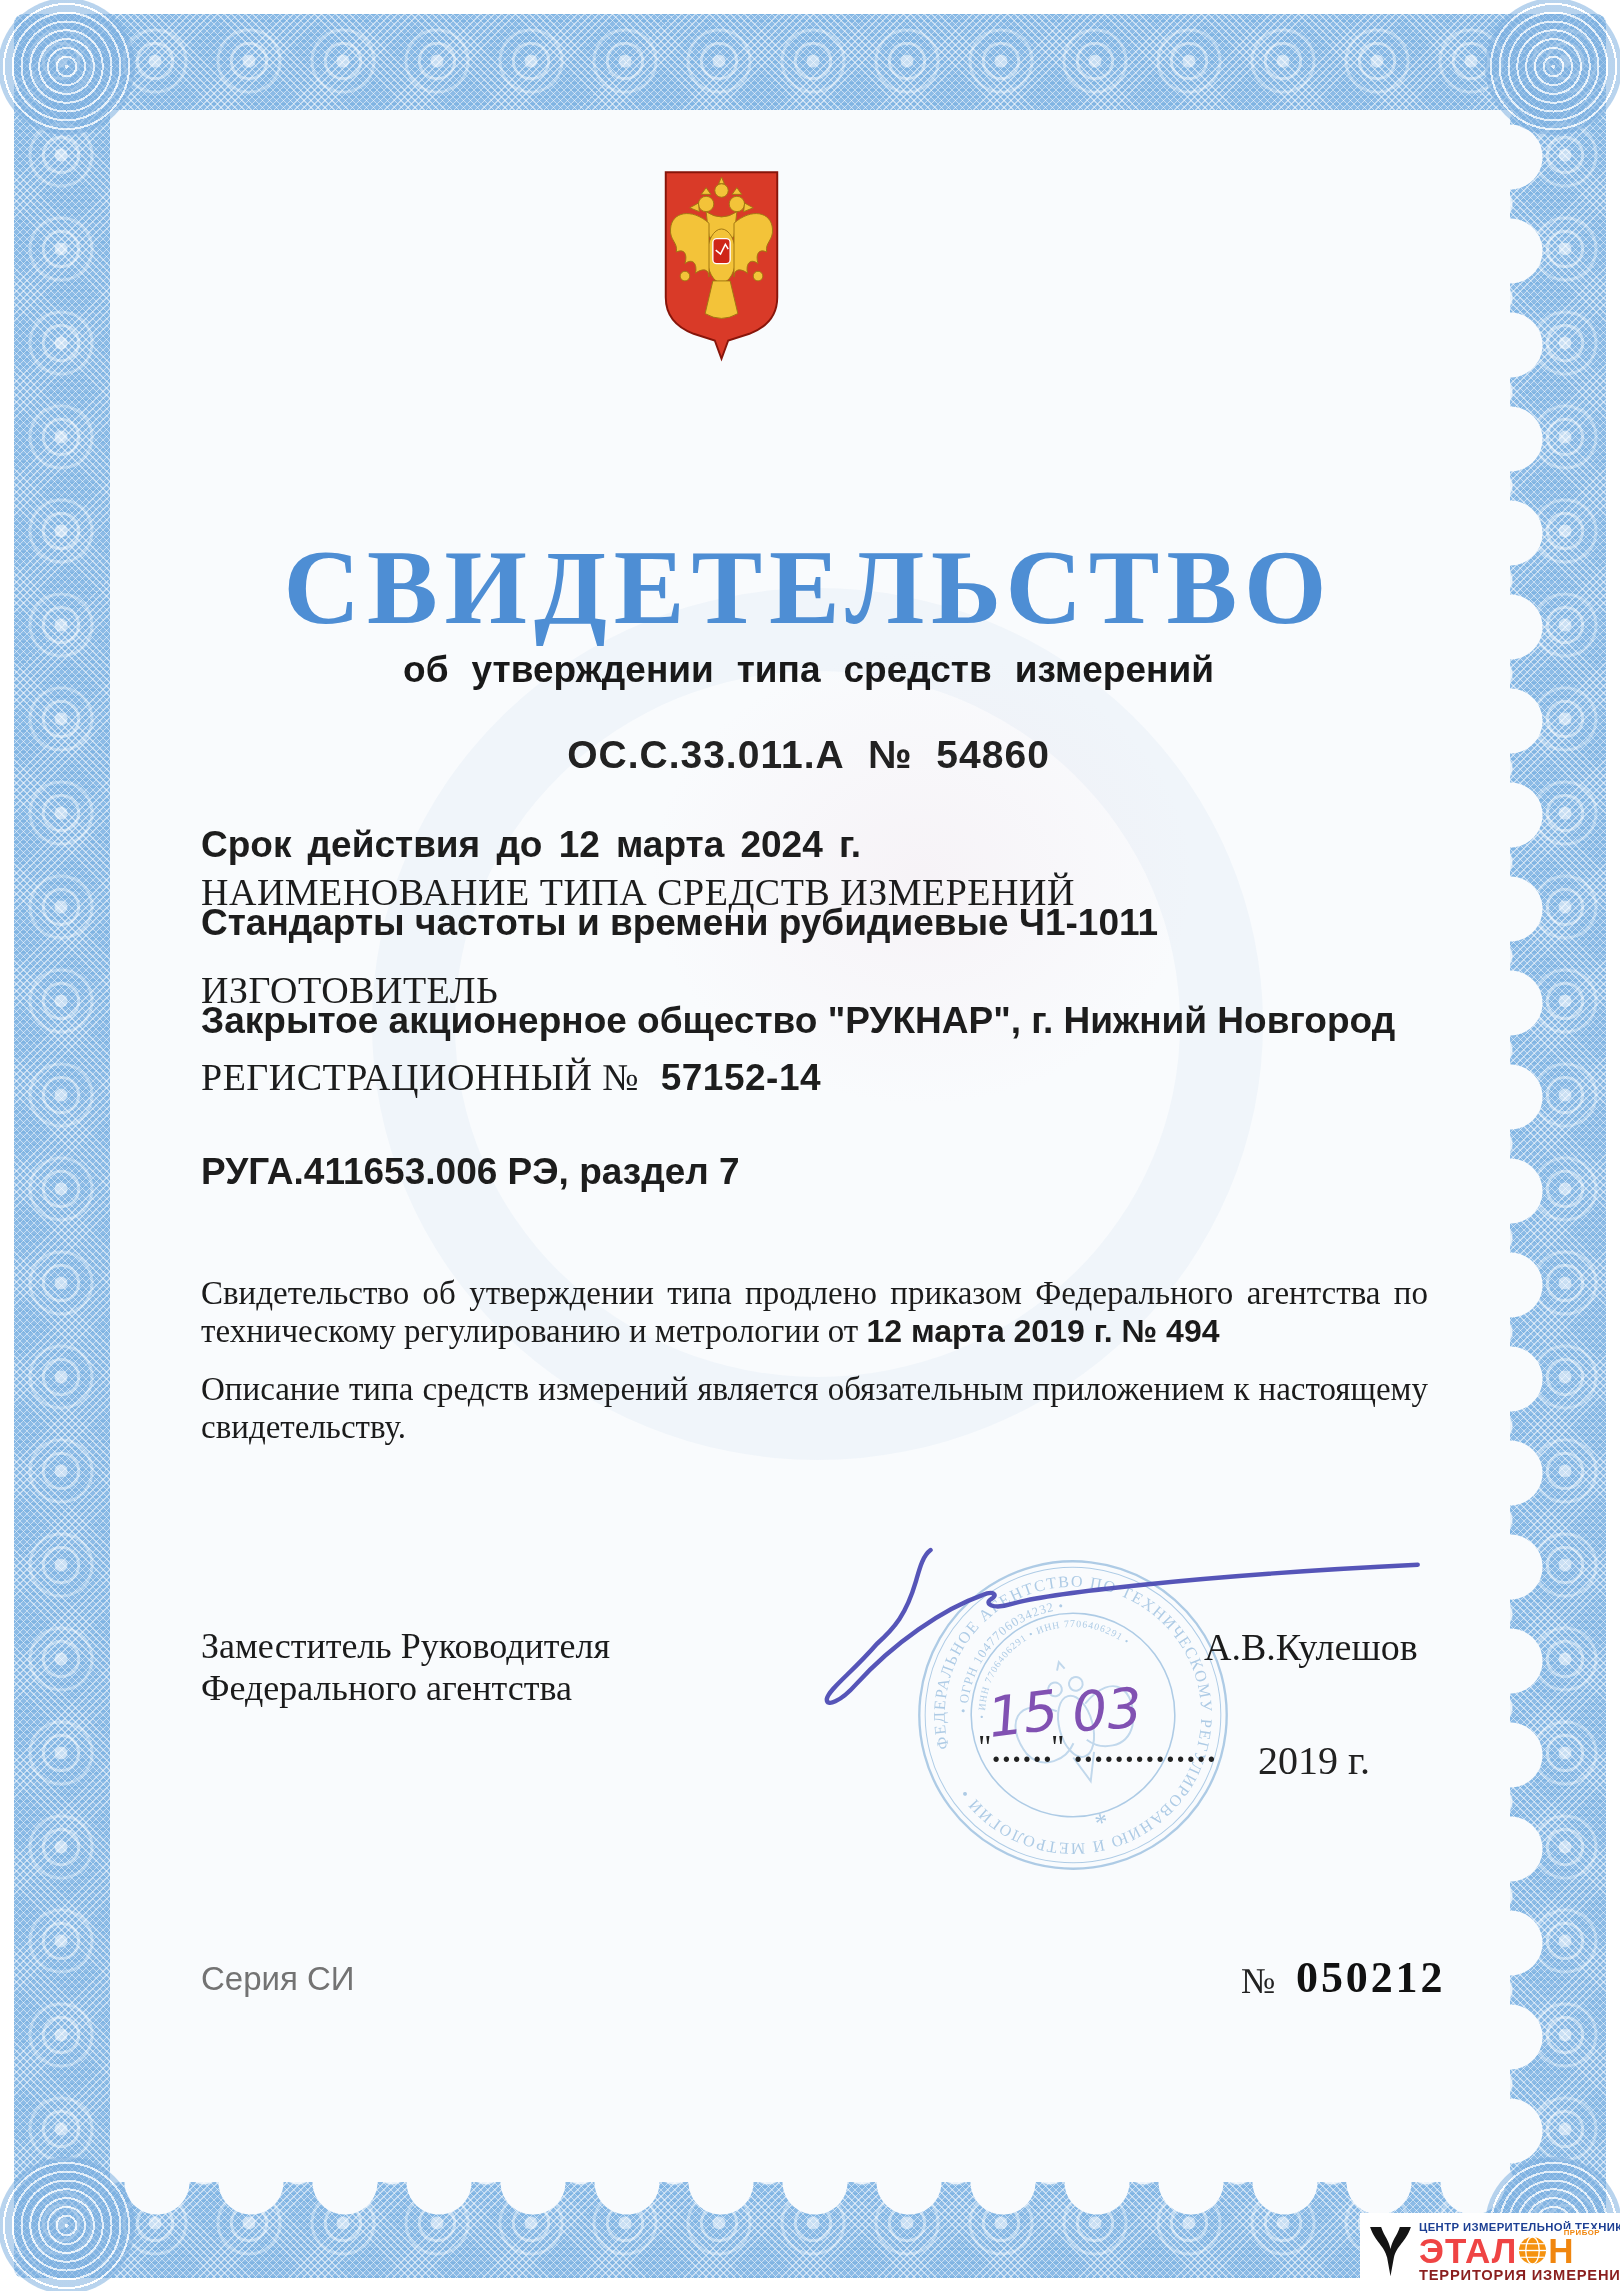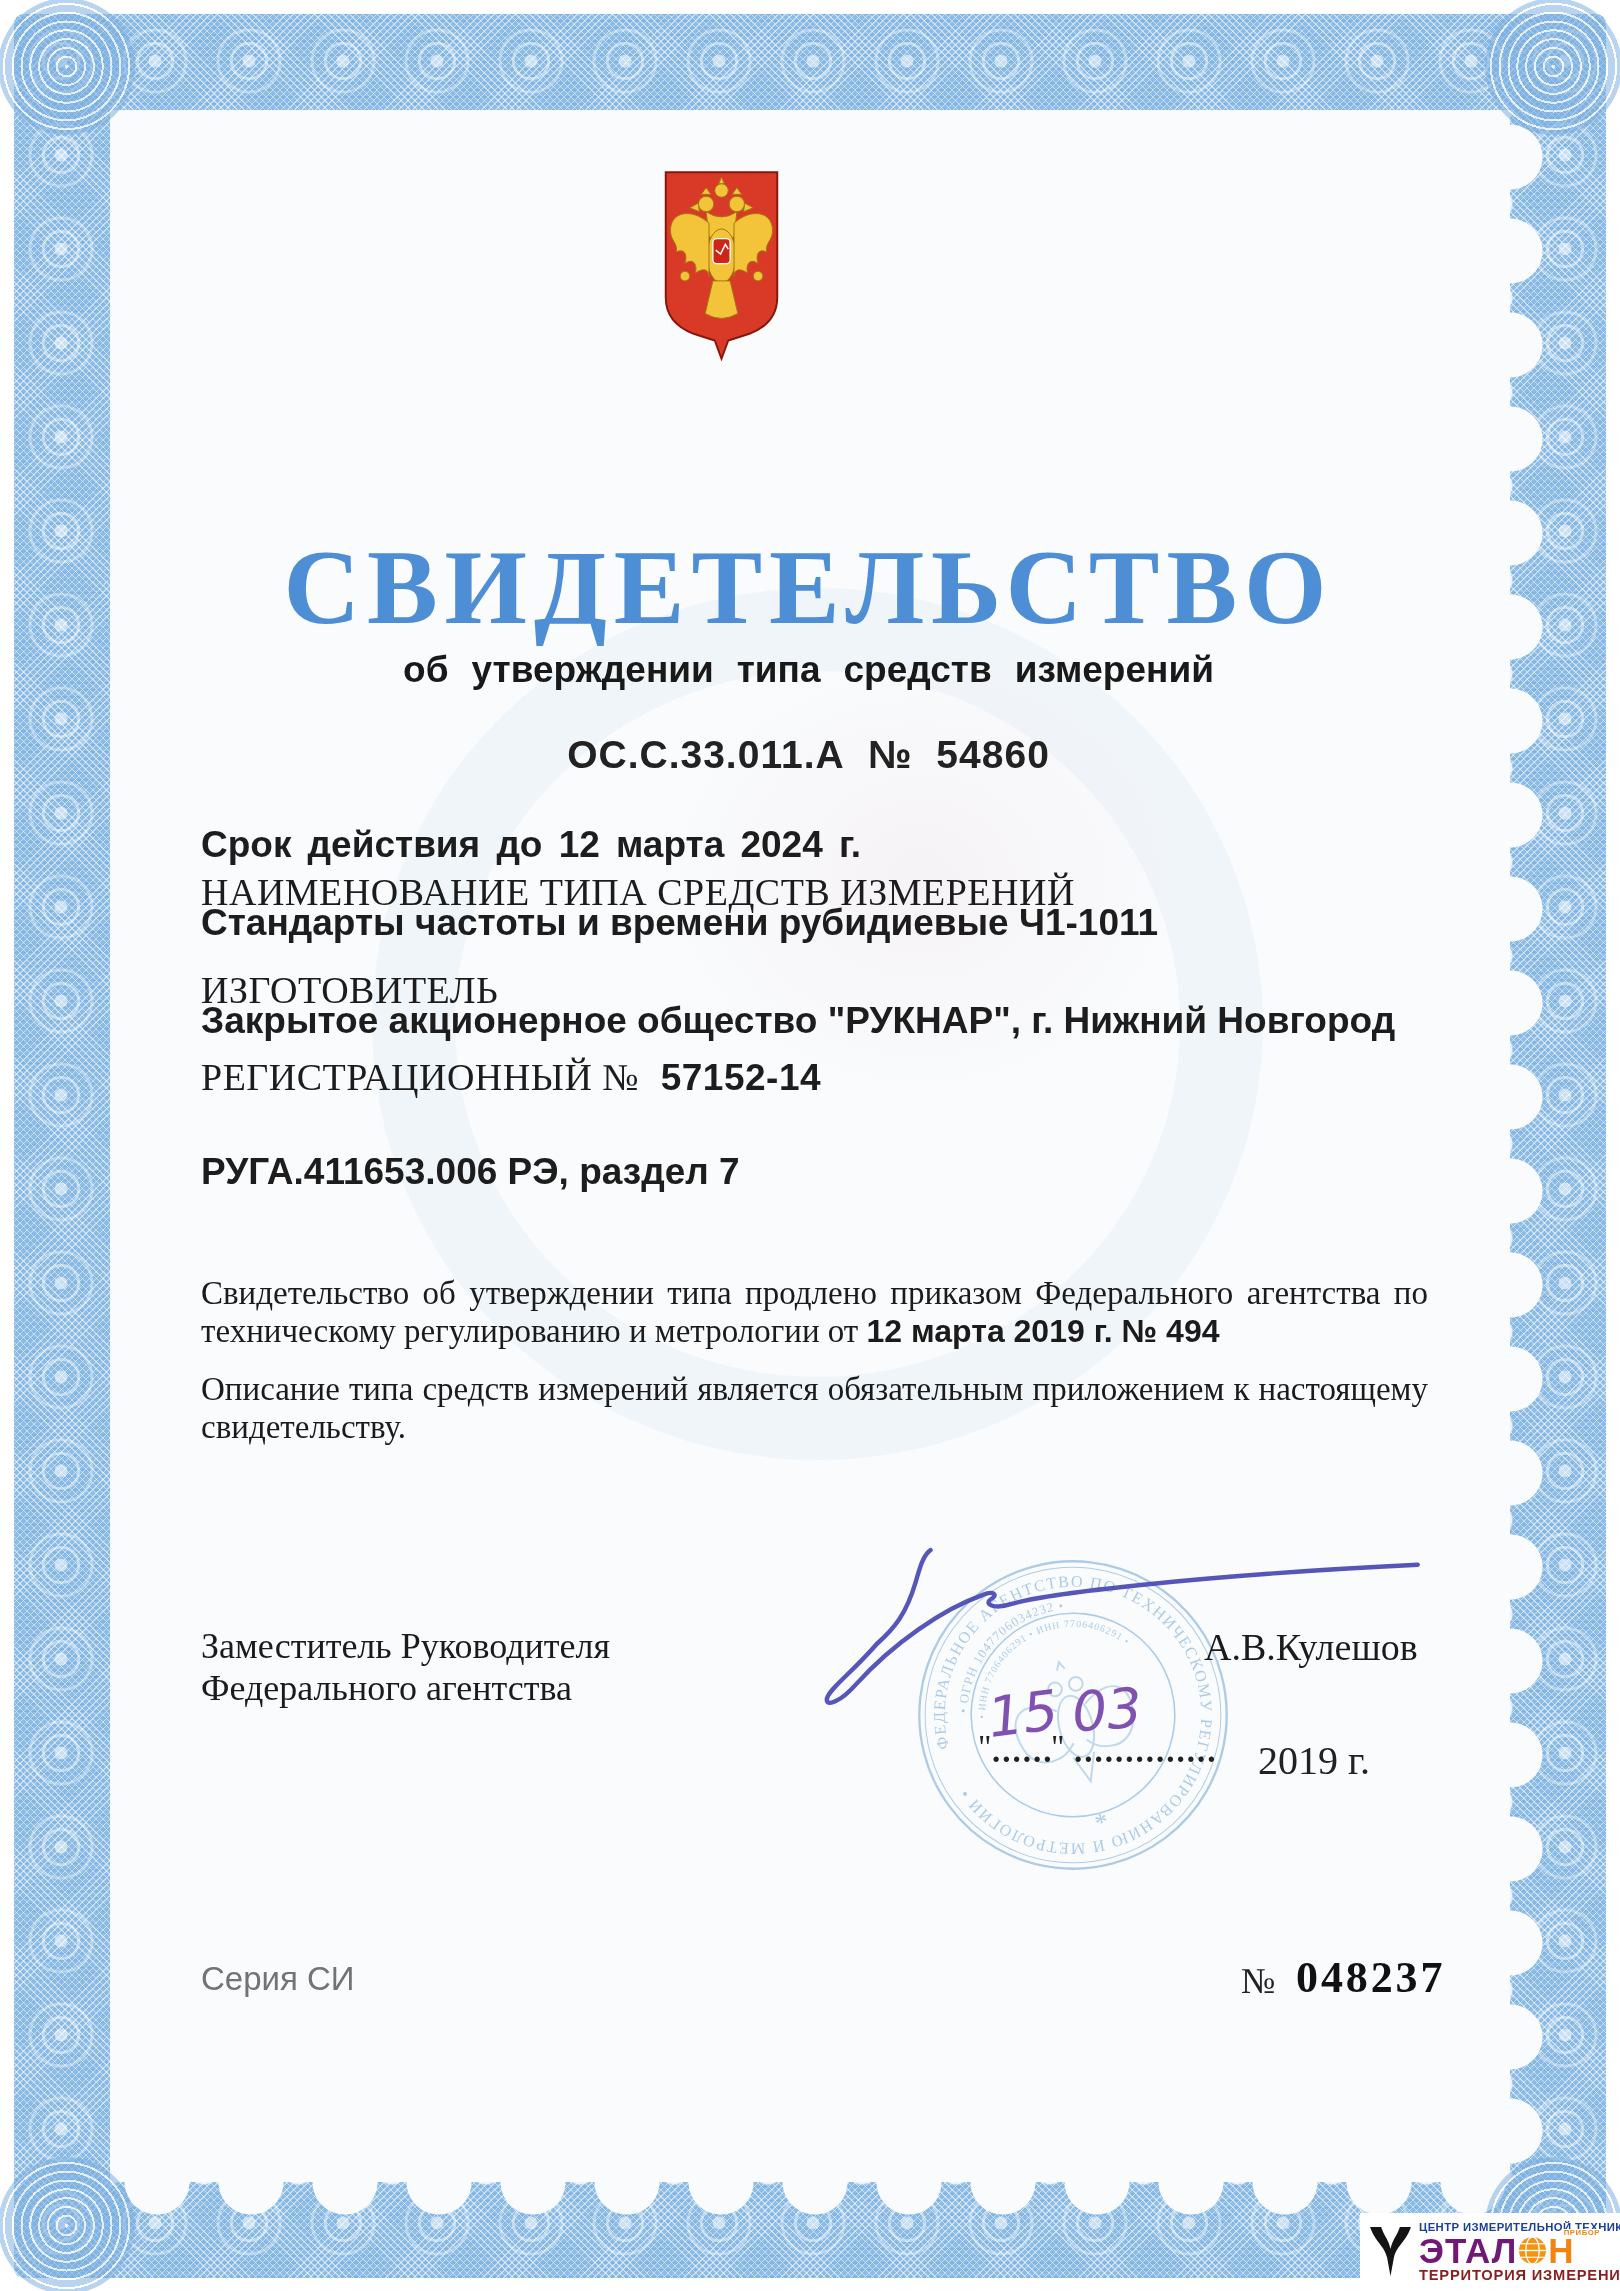--- a/index.html
+++ b/index.html
@@ -58,21 +58,21 @@
   .year{position:absolute;left:1258px;top:1737px;font-size:40px;color:#222;}
   .series-label{left:201px;top:1960px;font-family:"Liberation Sans",sans-serif;font-size:33px;color:#737373;}
   .num-sign{left:1241px;top:1960px;font-size:36px;color:#222;}
   .serial{left:1296px;top:1952px;font-weight:bold;font-size:44px;letter-spacing:2.9px;color:#111;}
   
   .logo-backing{position:absolute;left:1360px;top:2213px;width:260px;height:78px;background:#ffffff;
      display:flex;align-items:center;}
   .logo-col{margin-left:59px;line-height:1;}
   .logo-top{font-family:"Liberation Sans",sans-serif;font-weight:bold;font-size:11.3px;color:#1c3f93;letter-spacing:0.4px;white-space:nowrap;}
   .brand-row{position:relative;display:flex;align-items:center;height:35px;}
-  .brand-left{font-family:"Liberation Sans",sans-serif;font-weight:bold;font-size:35px;color:#701a75;letter-spacing:1px;}
+  .brand-left{font-family:"Liberation Sans",sans-serif;font-weight:bold;font-size:35px;color:#ef4444;letter-spacing:1px;}
   .globe{position:relative;width:29px;height:29px;margin:0 1px;}
   .brand-right{font-family:"Liberation Sans",sans-serif;font-weight:bold;font-size:35px;color:#f0860f;}
   .badge{position:absolute;right:31px;top:-3.9px;font-family:"Liberation Sans",sans-serif;font-weight:bold;
      font-size:7.8px;color:#f0860f;letter-spacing:0.5px;background:#fff;padding:0 1px;}
   .logo-bottom{font-family:"Liberation Sans",sans-serif;font-weight:bold;font-size:14.7px;color:#8a1f1f;letter-spacing:0.8px;white-space:nowrap;}
   .fork{position:absolute;left:7.8px;top:13.7px;}
   svg text{font-family:"Liberation Serif",serif;}
 </style>
 </head>
 <body>
@@ -187,21 +187,21 @@
   <div class="hand" style="left:1072px;top:1678px;transform:rotate(-4deg);">03</div>
 
   <div class="dateline" style="left:978px;top:1729px;">"</div>
   <div class="dateline" style="left:992px;top:1733px;font-weight:bold;">......</div>
   <div class="dateline" style="left:1051px;top:1729px;">"</div>
   <div class="dateline" style="left:1074px;top:1733px;font-weight:bold;">..............</div>
   <div class="year">2019 г.</div>
 
   <div class="abs series-label">Серия СИ</div>
   <div class="abs num-sign">№</div>
-  <div class="abs serial">048237</div>
+  <div class="abs serial">050212</div>
 
   <div class="logo-backing">
     <svg class="fork" width="45" height="51" viewBox="0 0 52 60">
       <path d="M2 0 C8 18 19 22 22 36 L26 58 L30 36 C33 22 44 18 50 0 L37 0 C33 12 28 15 26 26 C24 15 19 12 15 0 Z" fill="#141414"></path>
     </svg>
     <div class="logo-col">
       <div class="logo-top">ЦЕНТР ИЗМЕРИТЕЛЬНОЙ ТЕХНИКИ</div>
       <div class="brand-row">
         <span class="brand-left">ЭТАЛ</span>
         <span class="globe">

